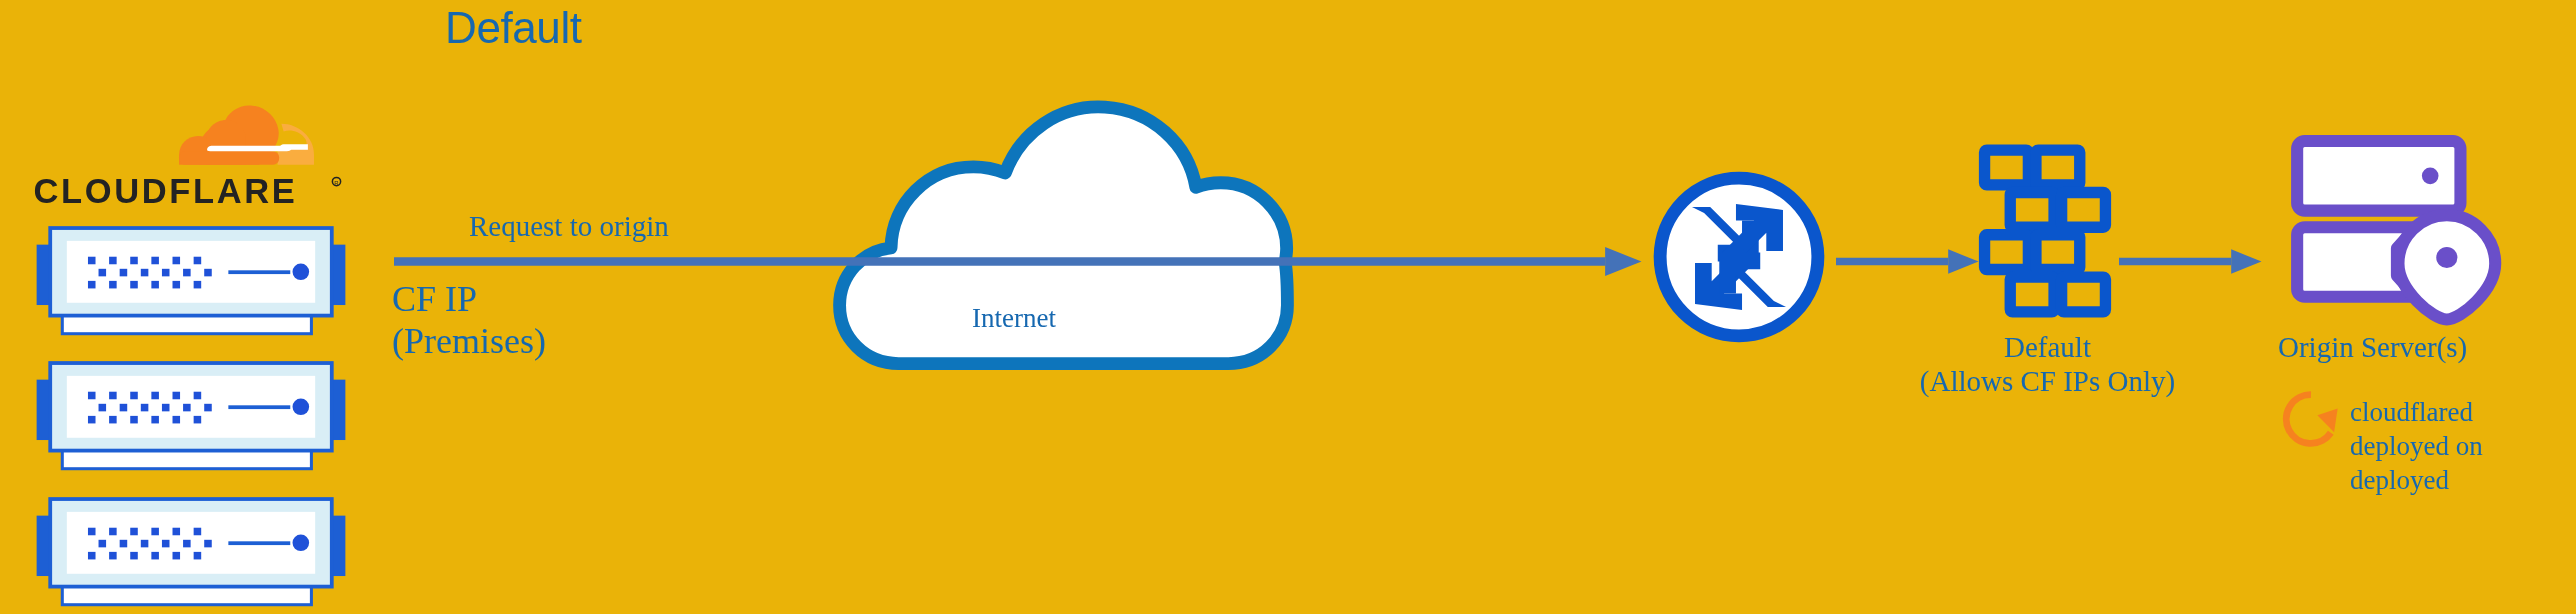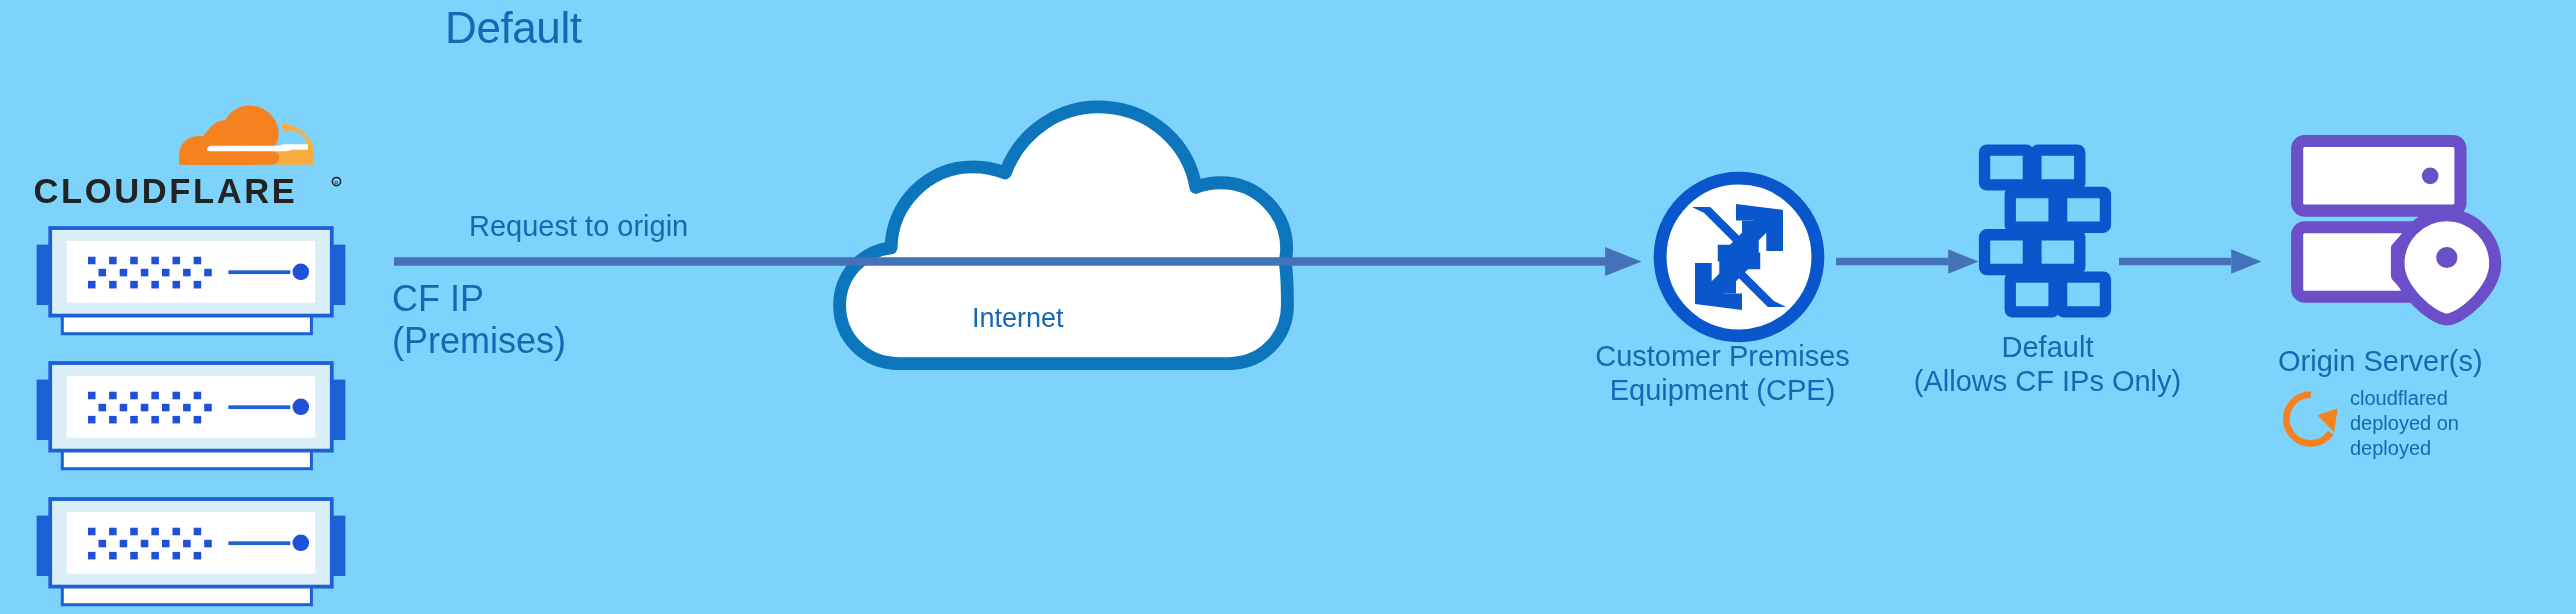--- a/index.html
+++ b/index.html
@@ -9,21 +9,21 @@
     background: #ffffff;
   }
   body {
     font-family: "Liberation Sans", sans-serif;
     -webkit-font-smoothing: antialiased;
   }
   #canvas {
     position: relative;
     width: 2576px;
     height: 614px;
-    background: #7dd3fc;
+    background: #eab308;
     overflow: hidden;
   }
   .abs { position: absolute; }
 
   
   #diagram-title {
     left: 445px;
     top: 4.5px;
     font-size: 44px;
     line-height: 1.05;
@@ -63,20 +63,21 @@
   #cf-server-1 { left: 30px; top: 222px; }
   #cf-server-2 { left: 30px; top: 357px; }
   #cf-server-3 { left: 30px; top: 493px; }
 
   
   .blue-label {
     color: #1668b0;
     font-size: 29px;
     line-height: 1.18;
     white-space: pre-line;
+    font-family: Liberation Serif, serif;
   }
   #label-request-to-origin {
     left: 469px;
     top: 209px;
     font-size: 29px;
   }
   #label-cf-ip {
     left: 392px;
     top: 278px;
     font-size: 36px;
@@ -93,28 +94,28 @@
     width: 333px;
   }
   #label-firewall {
     left: 1896px;
     top: 330px;
     text-align: center;
     width: 303px;
   }
   #label-origin-server {
     left: 2278px;
-    top: 344px;
+    top: 330px;
     width: 288px;
   }
   #label-cloudflared {
     left: 2350px;
-    top: 386px;
+    top: 396px;
     width: 227px;
-    font-size: 20px;
+    font-size: 27px;
     line-height: 1.25;
   }
 
   
   #connector-main      { left: 394px;  top: 244px; width: 1249px; height: 35px; }
   #connector-cpe-fw    { left: 1836px; top: 247px; width: 144px;  height: 29px; }
   #connector-fw-origin { left: 2119px; top: 247px; width: 144px;  height: 29px; }
 
   
   #internet-cloud { left: 829px; top: 104px; width: 469px;  height: 265px; }
@@ -299,21 +300,20 @@
         <path d="M62 58 L86 58 L128 100 L128 76 L150 76 L150 130 L96 130 L96 108 L120 108 L78 66 Z" transform="translate(-4,-4)"></path>
 
         <path d="M178 62 L178 116 L156 116 L156 92 L114 134 L98 118 L140 76 L116 76 L116 54 Z" transform="translate(0,-4)"></path>
 
         <path d="M62 178 L62 124 L84 124 L84 148 L126 106 L142 122 L100 164 L124 164 L124 186 Z" transform="translate(0,4)"></path>
 
         <path d="M178 182 L154 182 L112 140 L112 164 L90 164 L90 110 L144 110 L144 132 L120 132 L162 174 Z" transform="translate(4,4)"></path>
       </g>
     </svg>
   </div>
-  <div class="abs blue-label" id="label-cpe"><span>Customer Premises</span><br><span>Equipment (CPE)</span></div>
 
   <div class="abs" id="connector-cpe-fw">
     <svg viewBox="0 0 190 38" width="144" height="29" aria-hidden="true">
       <line x1="0" y1="19" x2="148" y2="19" stroke="#4472b8" stroke-width="10"></line>
       <polygon points="148,3 188,19 148,35" fill="#4472b8"></polygon>
     </svg>
   </div>
 
   <div class="abs" id="firewall-icon">
     <svg viewBox="0 0 180 230" width="136" height="174" aria-hidden="true">

